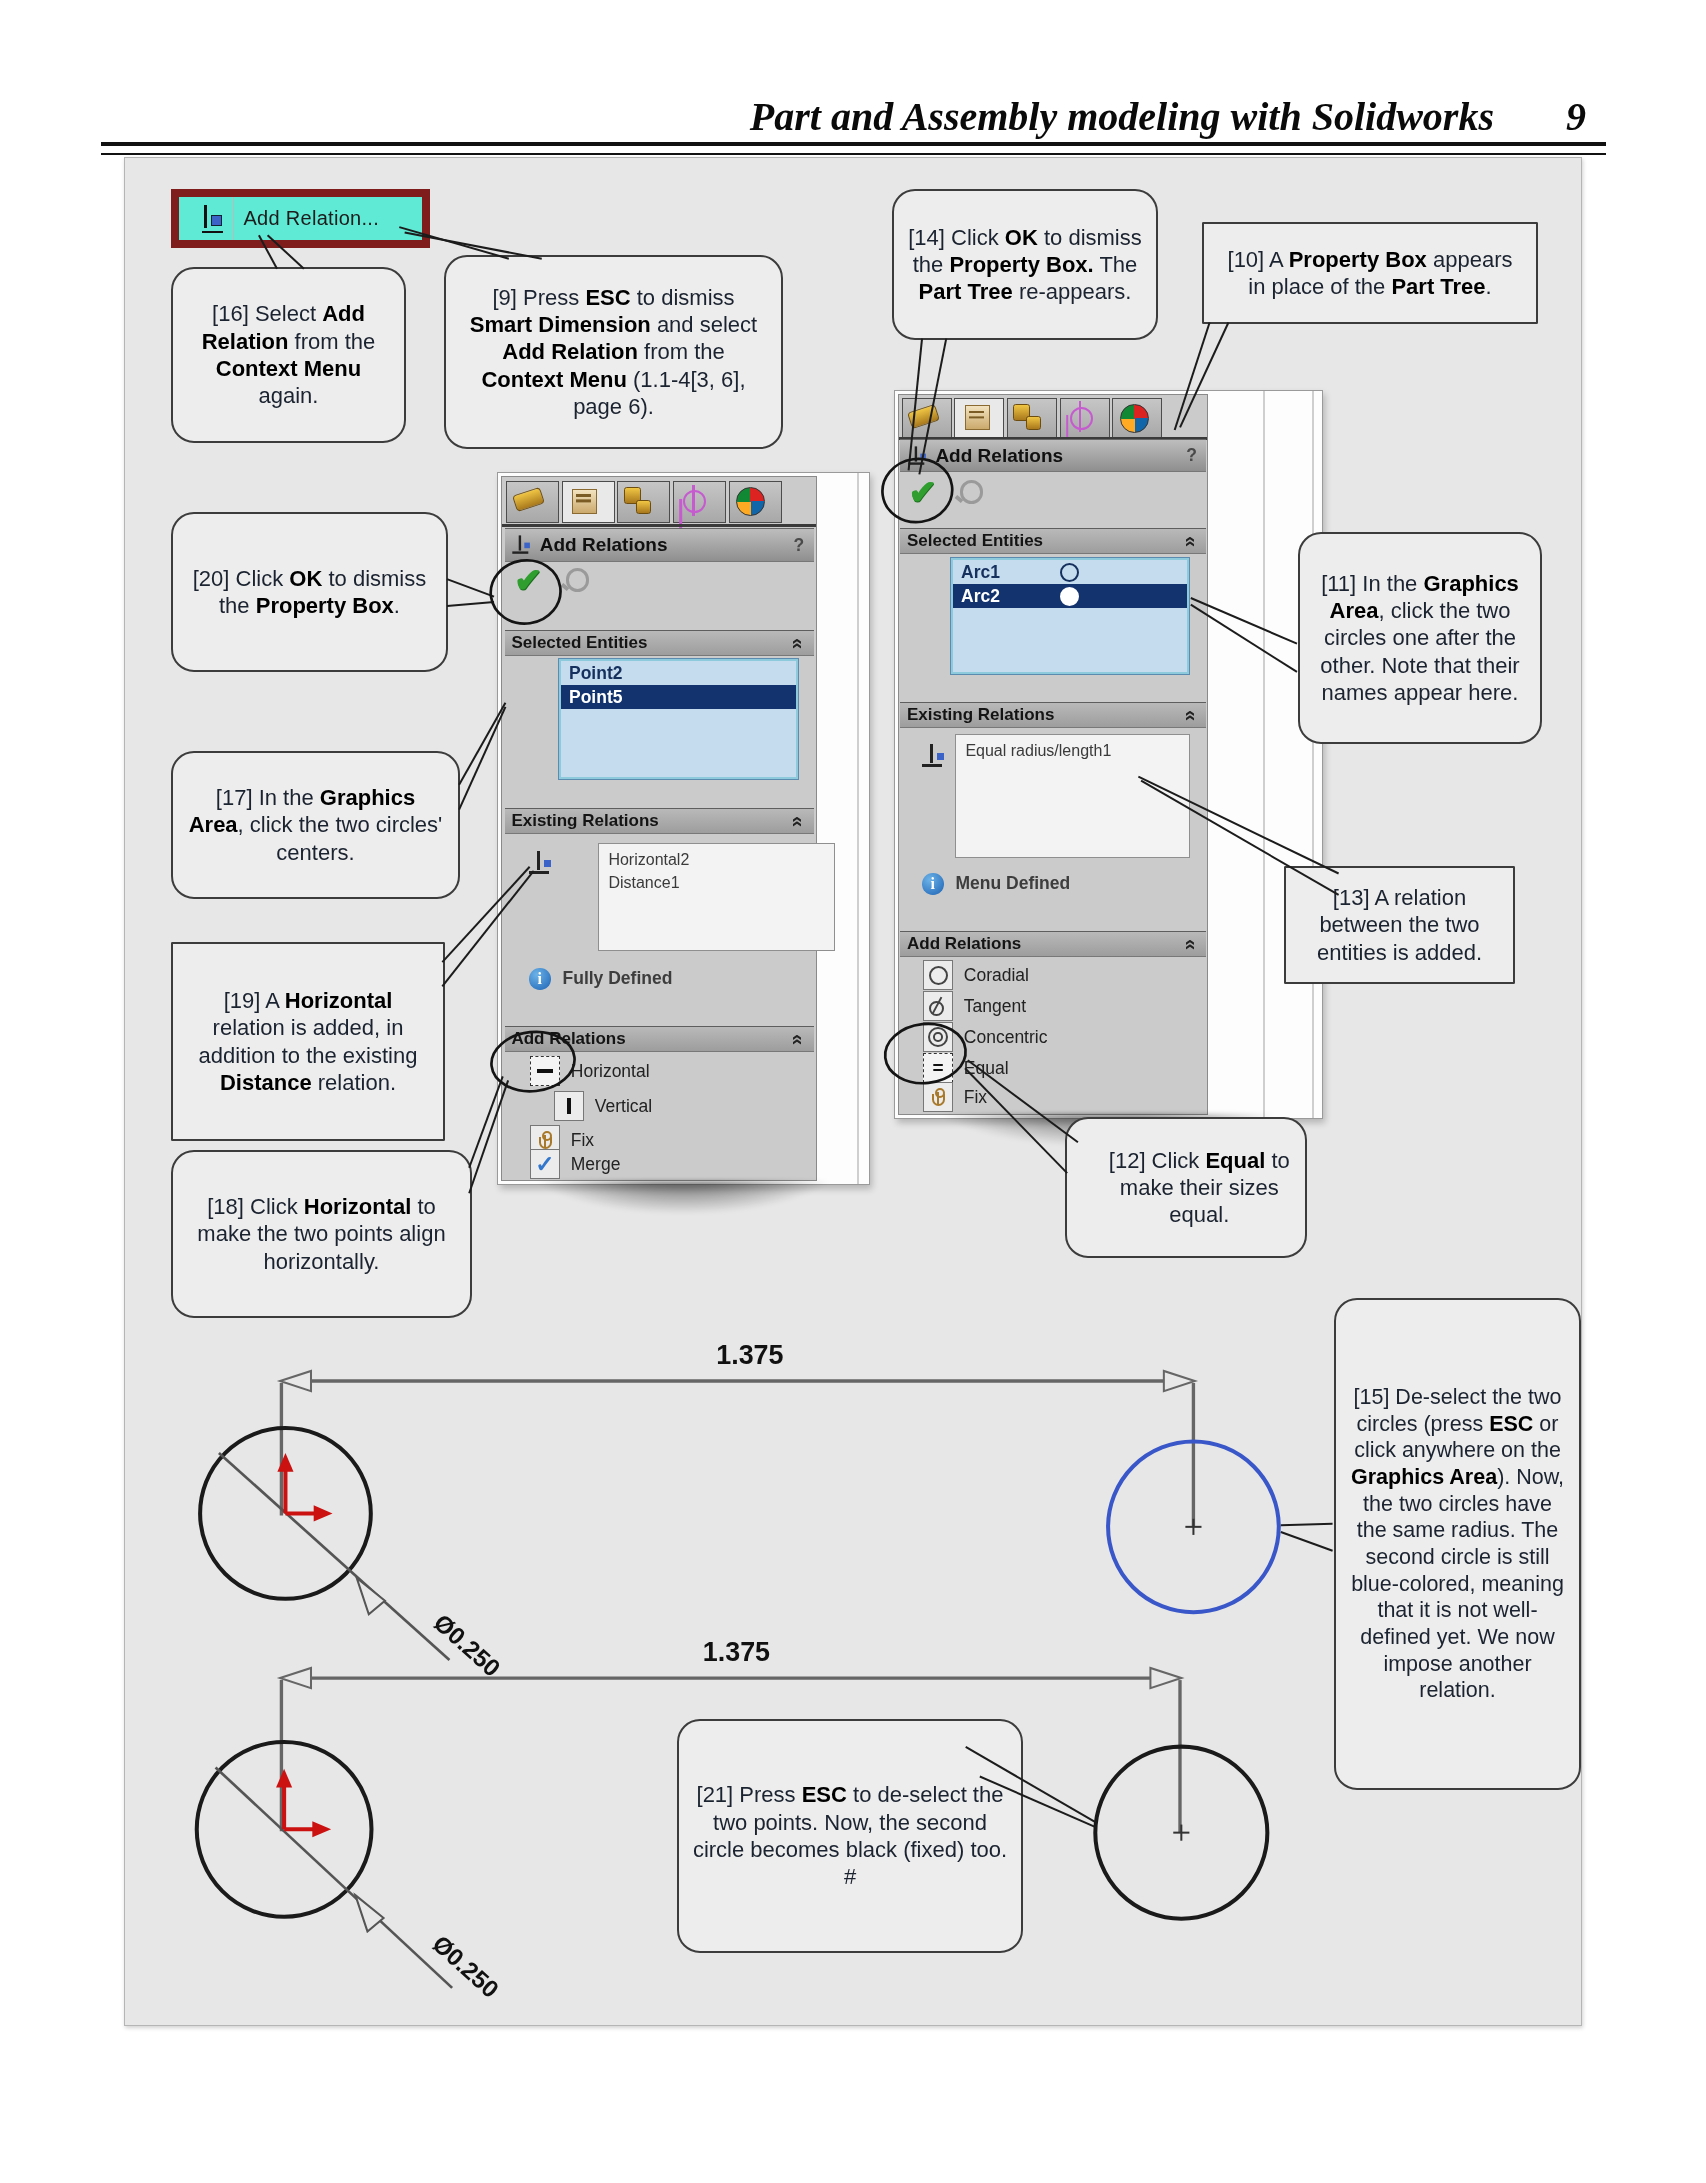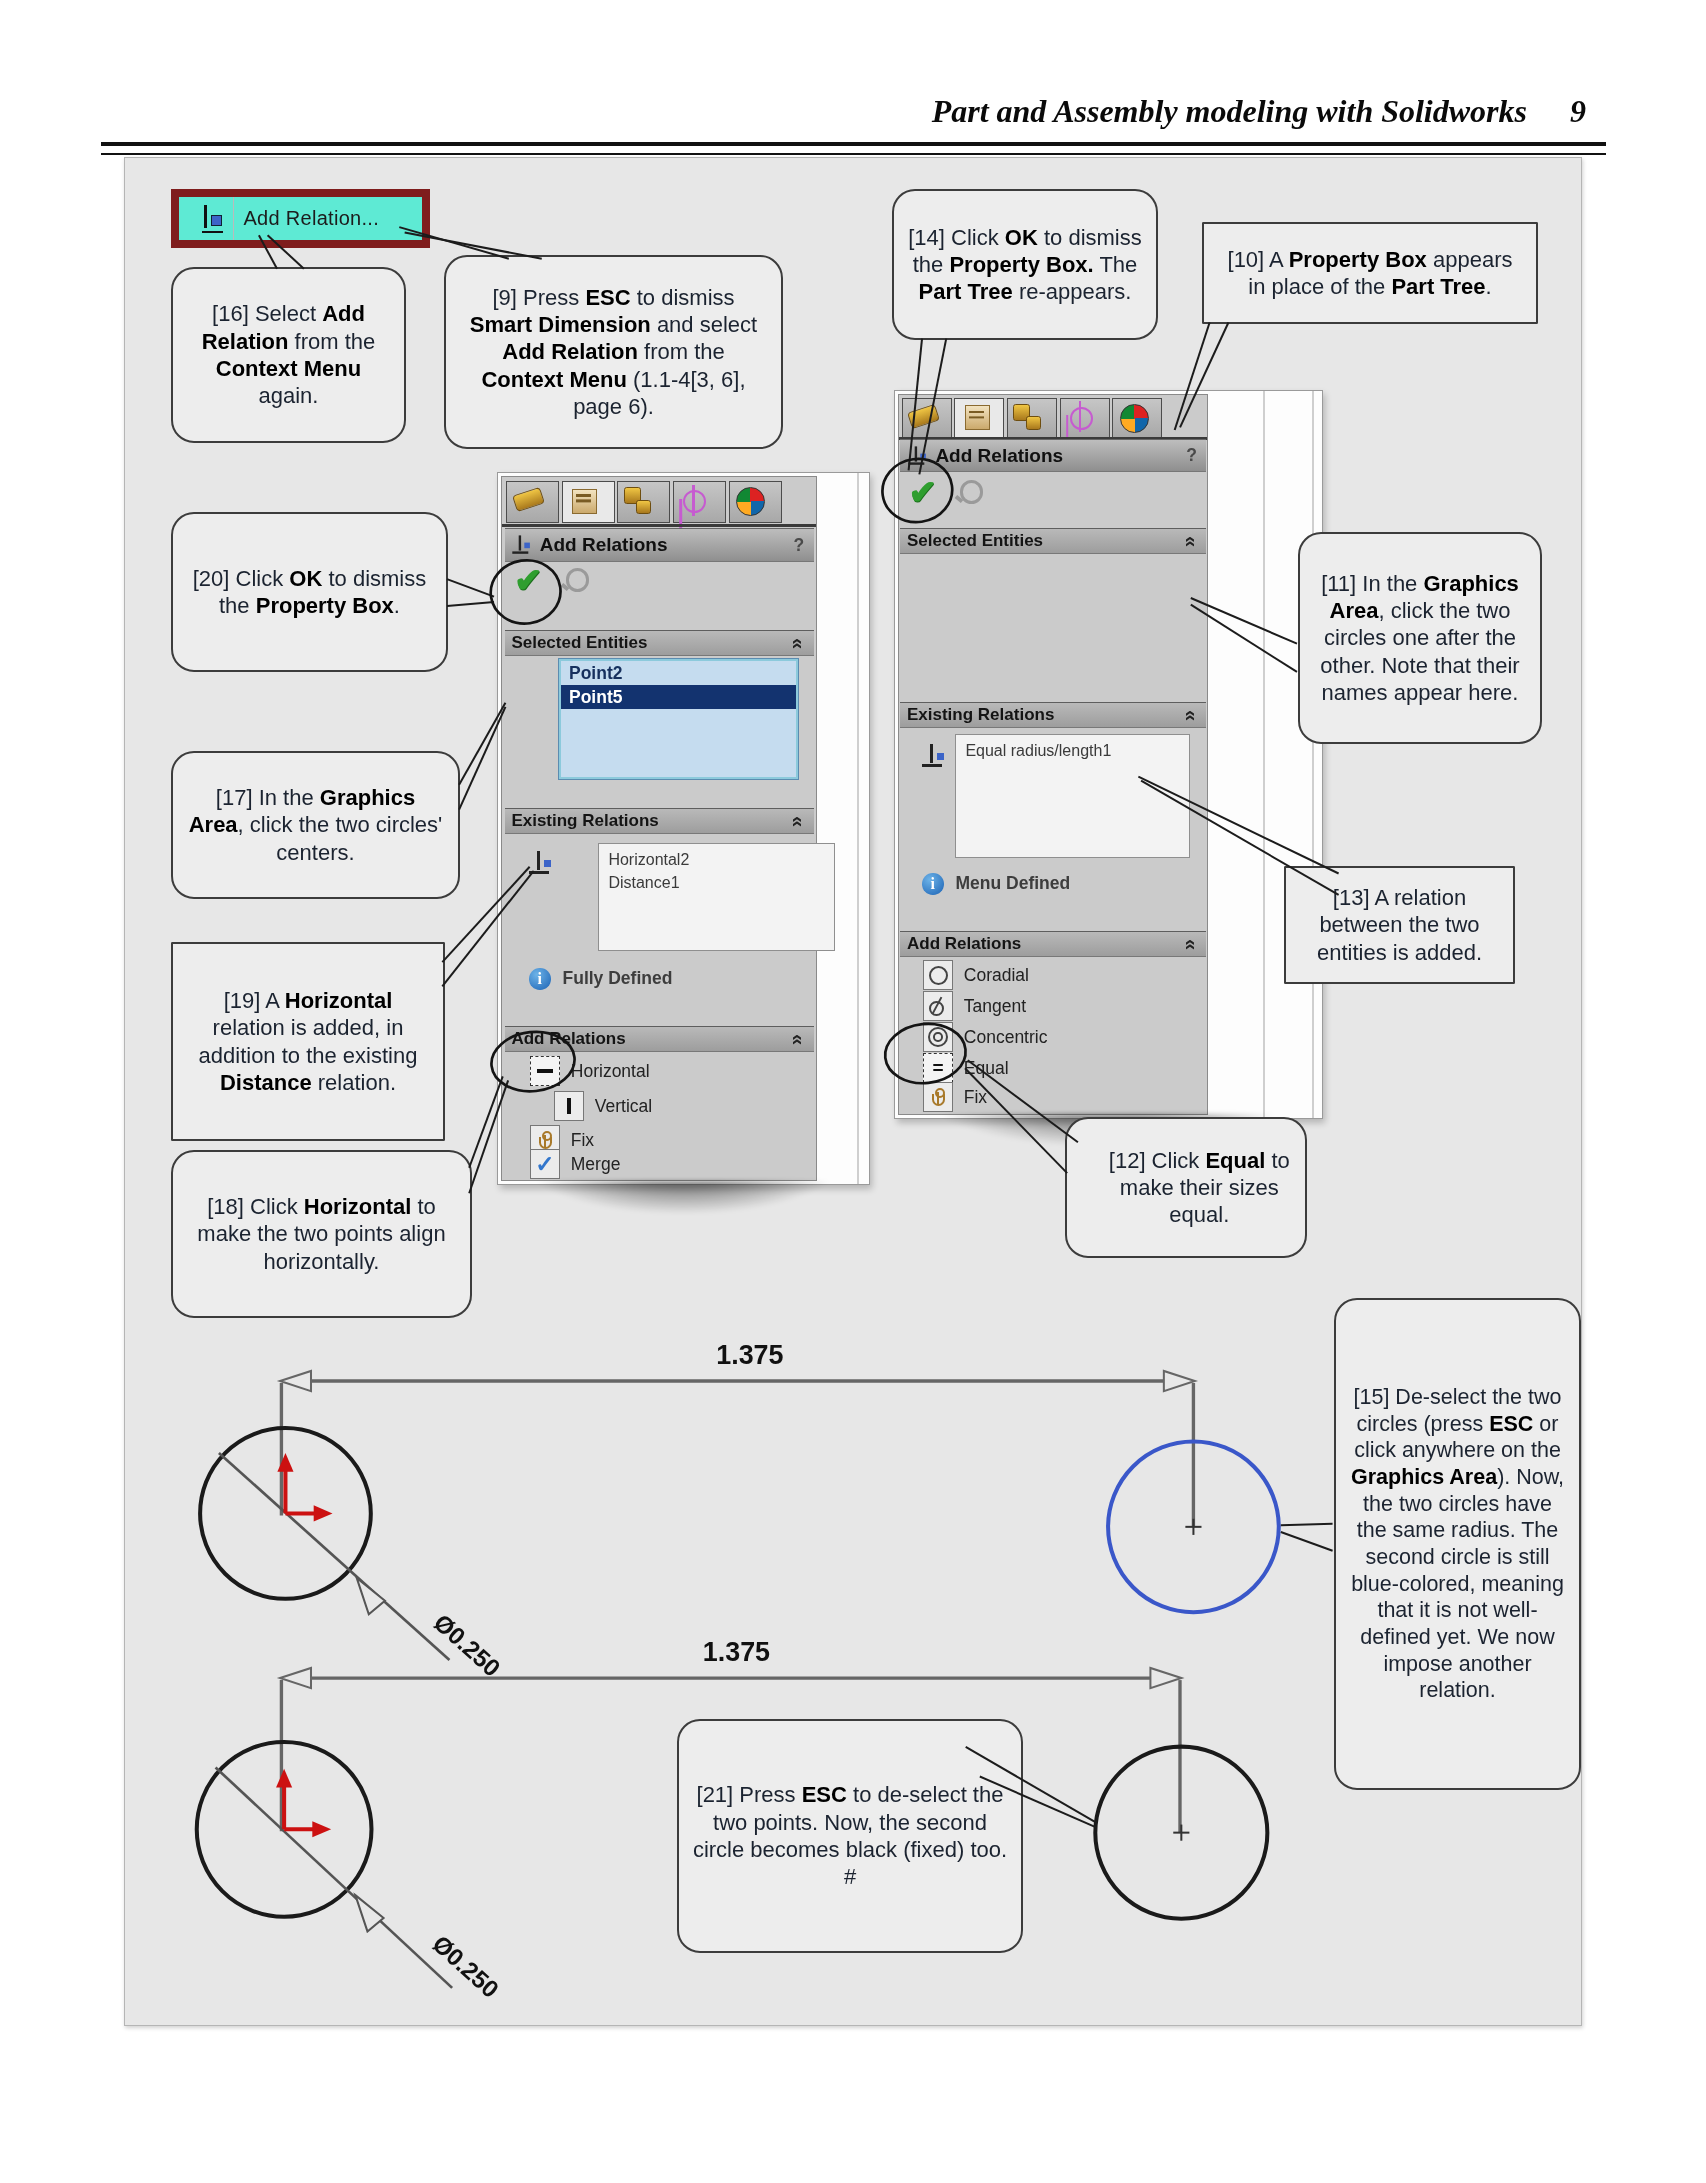--- a/index.html
+++ b/index.html
@@ -1,20 +1,20 @@
 <!DOCTYPE html>
 <html style="font-size:10.8px"><head>
 <meta charset="utf-8">
 <style>
   html,body{margin:0;padding:0;background:#ffffff;}
   #page{position:relative;width:1707px;height:2183px;background:#fff;font-family:"Liberation Sans",sans-serif;overflow:hidden;}
 
   
-  #hdr{position:absolute;left:605px;top:93px;width:981px;display:flex;justify-content:flex-end;align-items:baseline;gap:43px;
-       font-family:"Liberation Serif",serif;font-style:italic;font-weight:bold;font-size:32px;color:#0a0a0a;}
+  #hdr{position:absolute;left:605px;top:93px;width:981px;display:flex;justify-content:flex-end;align-items:baseline;gap:72px;
+       font-family:"Liberation Serif",serif;font-style:italic;font-weight:bold;font-size:40px;color:#0a0a0a;}
   .rule1{position:absolute;left:101px;top:142px;width:1505px;border-top:4px solid #111;}
   .rule2{position:absolute;left:101px;top:153px;width:1505px;border-top:2px solid #111;}
 
   
   #canvas{position:absolute;left:124px;top:157px;width:1456px;height:1867px;background:#e7e7e7;border:1.3px solid #b5b5b5;box-shadow:1.3px 2px 4px rgba(0,0,0,.18);}
 
   
   #addrel-btn{position:absolute;left:171px;top:189px;width:227px;height:43px;background:#5eead4;border:8px solid #7f1d1d;display:flex;align-items:center;padding-left:16px;}
   #addrel-btn .icn{width:38px;height:100%;border-right:1.3px solid #bbb;position:relative;}
   #addrel-btn .icn::before{content:"";position:absolute;left:9.4px;top:8px;width:2.7px;height:23px;background:#111;}
@@ -264,20 +264,30 @@
 
     <div class="okrow" style="left:9.4px;top:77px;">
       <span class="okcheck">✔</span>
       <span class="mag"></span>
     </div>
 
     <div class="sechead" style="left:1.3px;top:133px;width:306px;height:24px;">
       <span class="t">Selected Entities</span>
       <span class="chev">«</span>
     </div>
+    <div class="listblue" style="left:52px;top:163px;width:234px;height:112px;">
+      <div class="lbrow">
+        <span>Arc1</span>
+        <span class="entcirc"></span>
+      </div>
+      <div class="lbrow sel">
+        <span>Arc2</span>
+        <span class="entcirc fill"></span>
+      </div>
+    </div>
 
     <div class="sechead" style="left:1.3px;top:307px;width:306px;height:24px;">
       <span class="t">Existing Relations</span>
       <span class="chev">«</span>
     </div>
     <span class="relglyph" style="left:23px;top:349px;">
         <span class="b"></span>
       </span>
     <div class="listwhite" style="left:56px;top:339px;width:233px;height:118px;">
       <div class="lwrow">Equal radius/length1</div>

